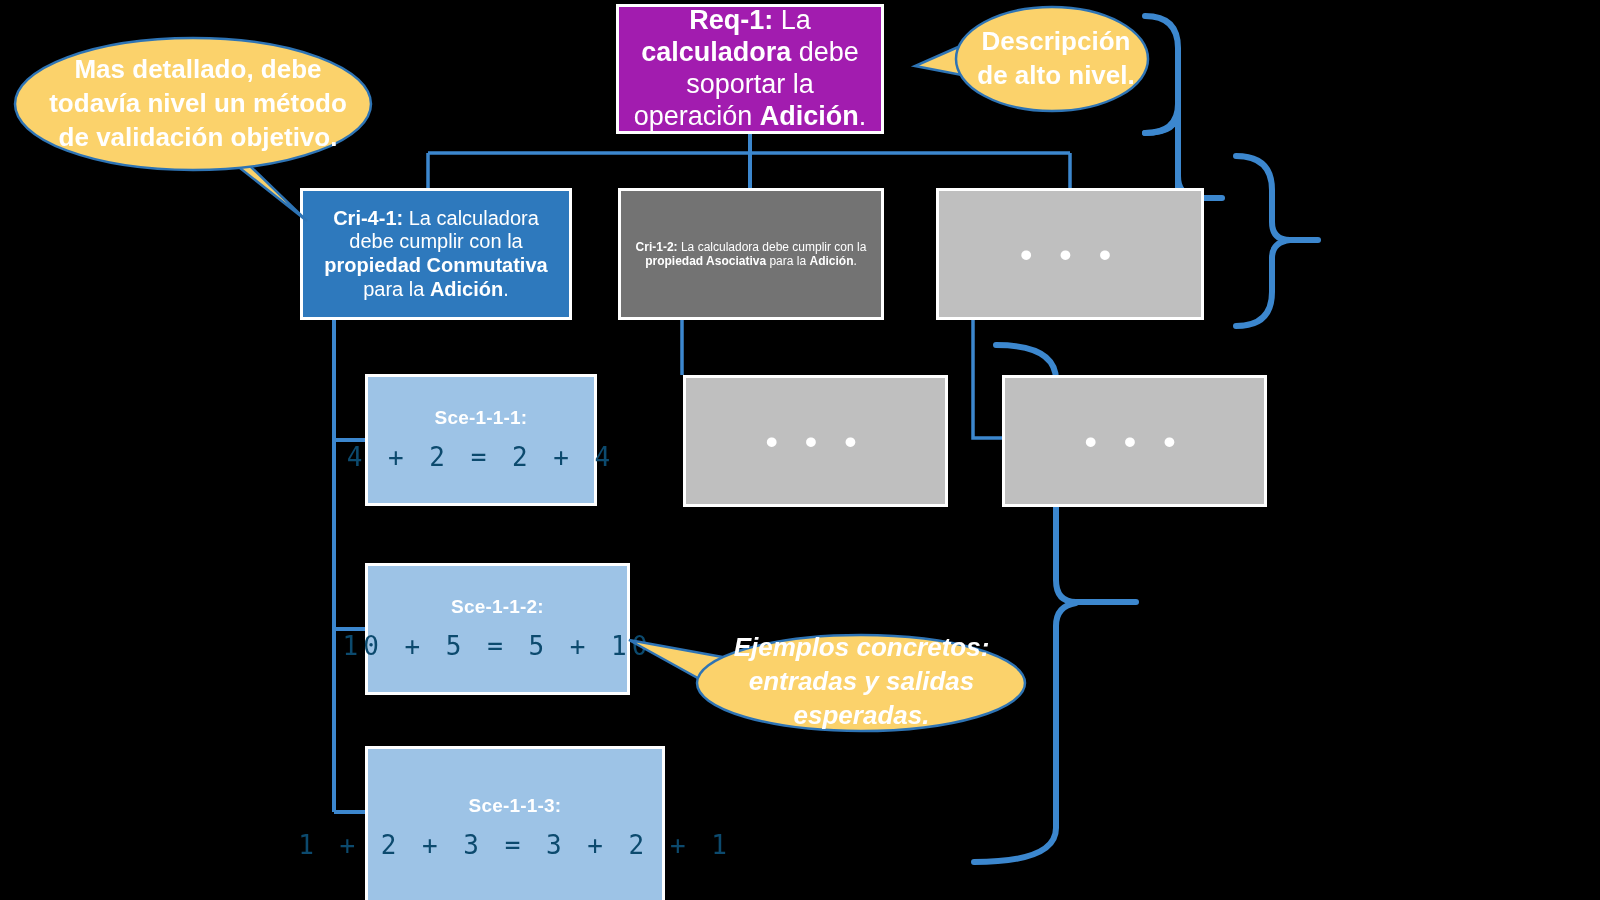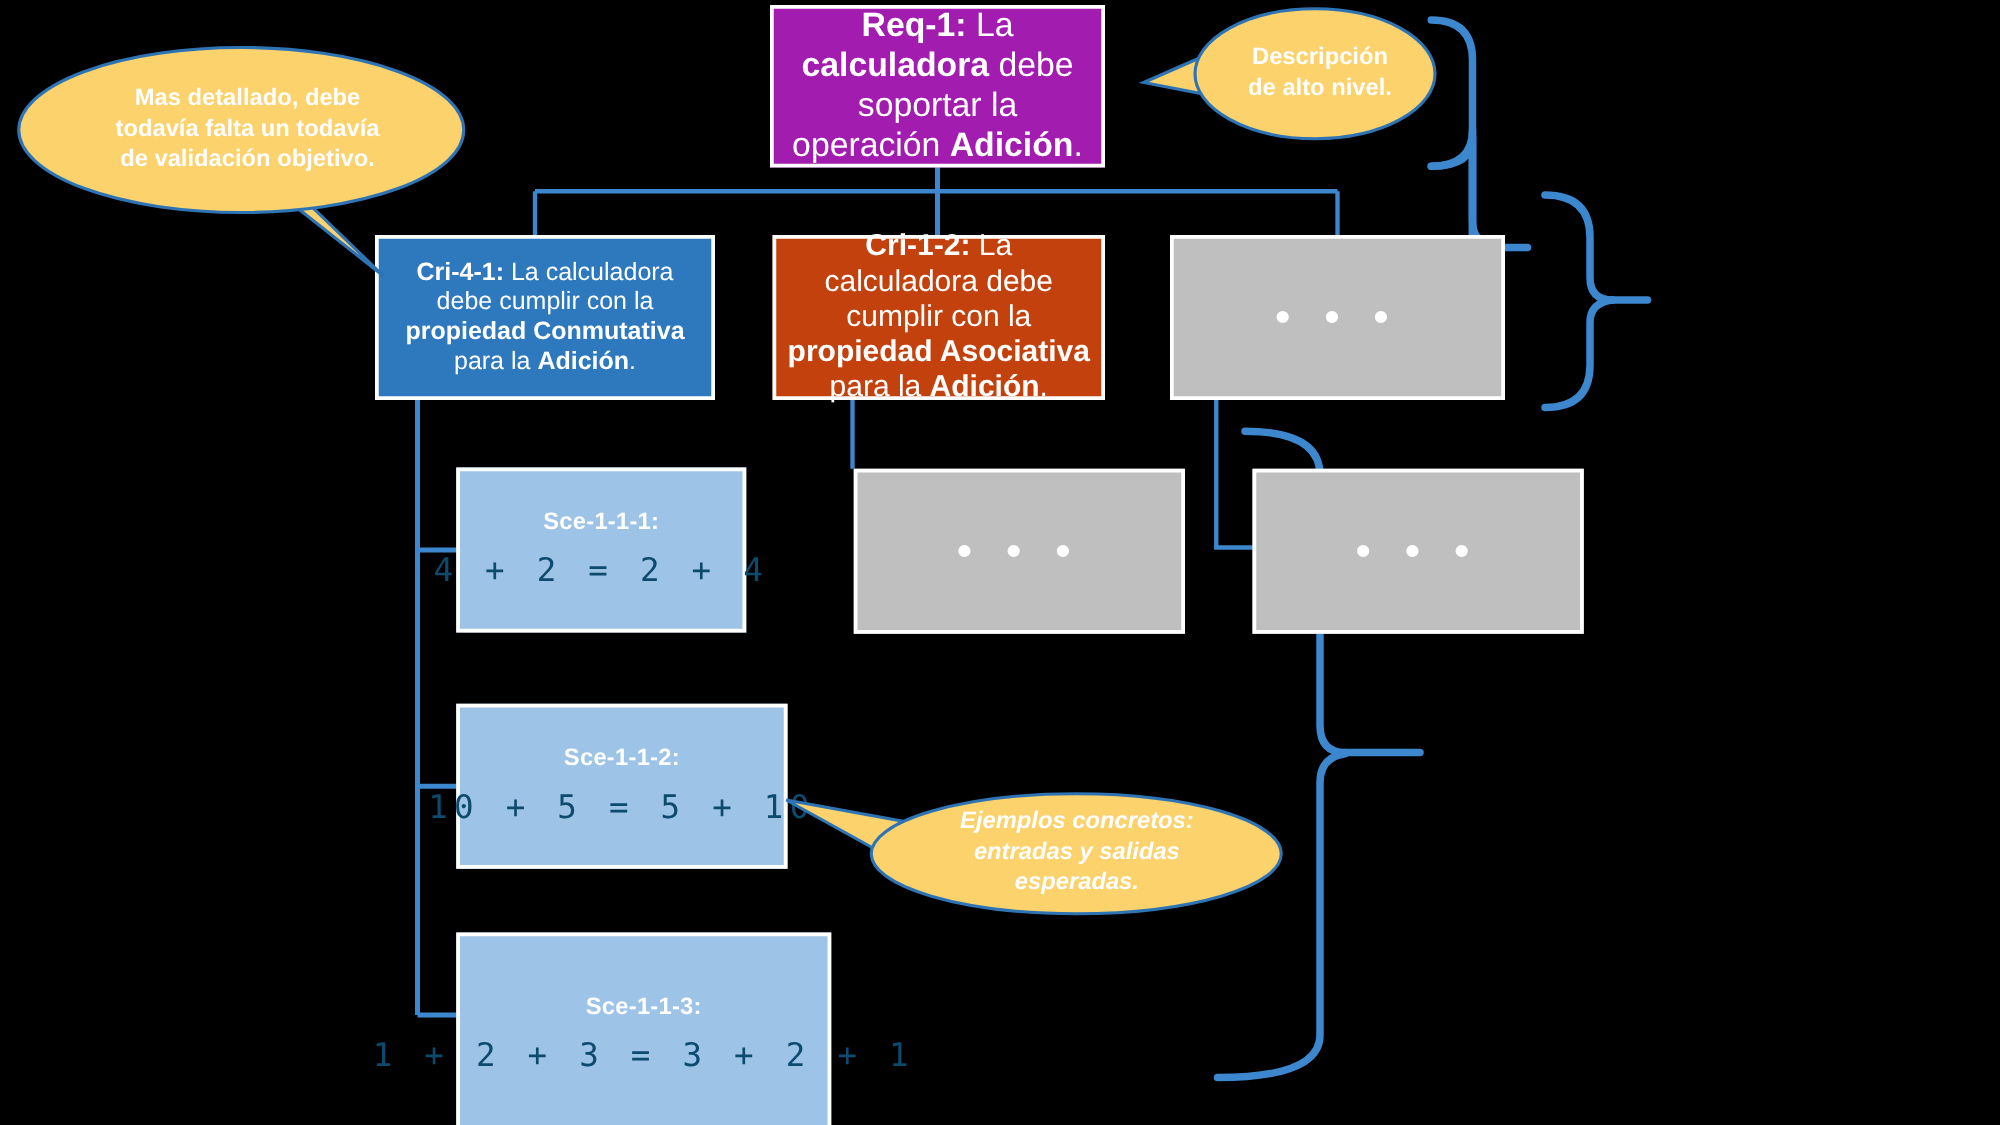--- a/index.html
+++ b/index.html
@@ -3,32 +3,32 @@
 <meta charset="utf-8">
 <style>
   html,body{margin:0;padding:0;background:#000;}
   #stage{position:relative;width:1600px;height:900px;background:#000;overflow:hidden;
          font-family:"Liberation Sans",sans-serif;}
   .box{position:absolute;box-sizing:border-box;border:3px solid #ffffff;
        display:flex;flex-direction:column;align-items:center;justify-content:center;
        text-align:center;color:#ffffff;line-height:1.18;}
   .req{background:#a21caf;font-size:27px;padding:6px 10px;}
   .cri-blue{background:#2E79BD;font-size:20px;padding:4px 8px;}
-  .cri-gray{background:#c2410c;font-size:24px;padding:4px 8px;}
+  .cri-gray{background:#737373;font-size:12px;padding:4px 8px;}
   .gray-box{background:#BFBFBF;}
   .sce{background:#9DC3E6;font-size:19px;}
   .sce .tag{font-weight:bold;letter-spacing:.2px;margin-bottom:12px;}
   .code{font-family:"DejaVu Sans Mono","Liberation Mono",monospace;
         font-size:26px;letter-spacing:5px;color:#0c4a6e;white-space:nowrap;}
   .b{font-weight:bold;}
   .dots{font-size:34px;font-weight:bold;letter-spacing:9px;color:#ffffff;line-height:1;}
   .callout{position:absolute;}
   .callout .txt{position:absolute;inset:0;display:flex;flex-direction:column;
      align-items:center;justify-content:center;text-align:left;color:#ffffff;
-     font-weight:bold;font-size:19px;line-height:1.3;pointer-events:none;}
+     font-weight:bold;font-size:26px;line-height:1.3;pointer-events:none;}
   svg.lines{position:absolute;left:0;top:0;width:1600px;height:900px;overflow:visible;}
 </style>
 </head>
 <body>
 
 <div id="stage">
 
   <svg class="lines">
     <g fill="none" stroke="#3C87CE" stroke-width="4" stroke-linecap="butt">
 
@@ -128,21 +128,21 @@
     </div>
   </div>
 
   <div class="callout" style="left:12px;top:26px;width:372px;height:180px;">
     <svg width="372" height="180" style="position:absolute;left:0;top:0;overflow:visible;">
       <polygon points="200,120 295,195 238,140" fill="#FBD26B" stroke="#2E74B5" stroke-width="2.5"></polygon>
       <ellipse cx="181" cy="78" rx="178" ry="66" fill="#FBD26B" stroke="#2E74B5" stroke-width="2.5"></ellipse>
     </svg>
     <div class="txt" style="top:0;height:156px;">
       <span>Mas detallado, debe</span>
-      <span>todavía falta un todavía</span>
+      <span>todavía nivel un método</span>
       <span>de validación objetivo.</span>
     </div>
   </div>
 
   <div class="callout" style="left:611px;top:620px;width:415px;height:110px;font-style:italic;">
     <svg width="415" height="110" style="position:absolute;left:0;top:0;overflow:visible;">
       <polygon points="150,44 18,20 112,72" fill="#FBD26B" stroke="#2E74B5" stroke-width="2.5"></polygon>
       <ellipse cx="250" cy="63" rx="164" ry="48" fill="#FBD26B" stroke="#2E74B5" stroke-width="2.5"></ellipse>
     </svg>
     <div class="txt" style="left:86px;top:14px;">

